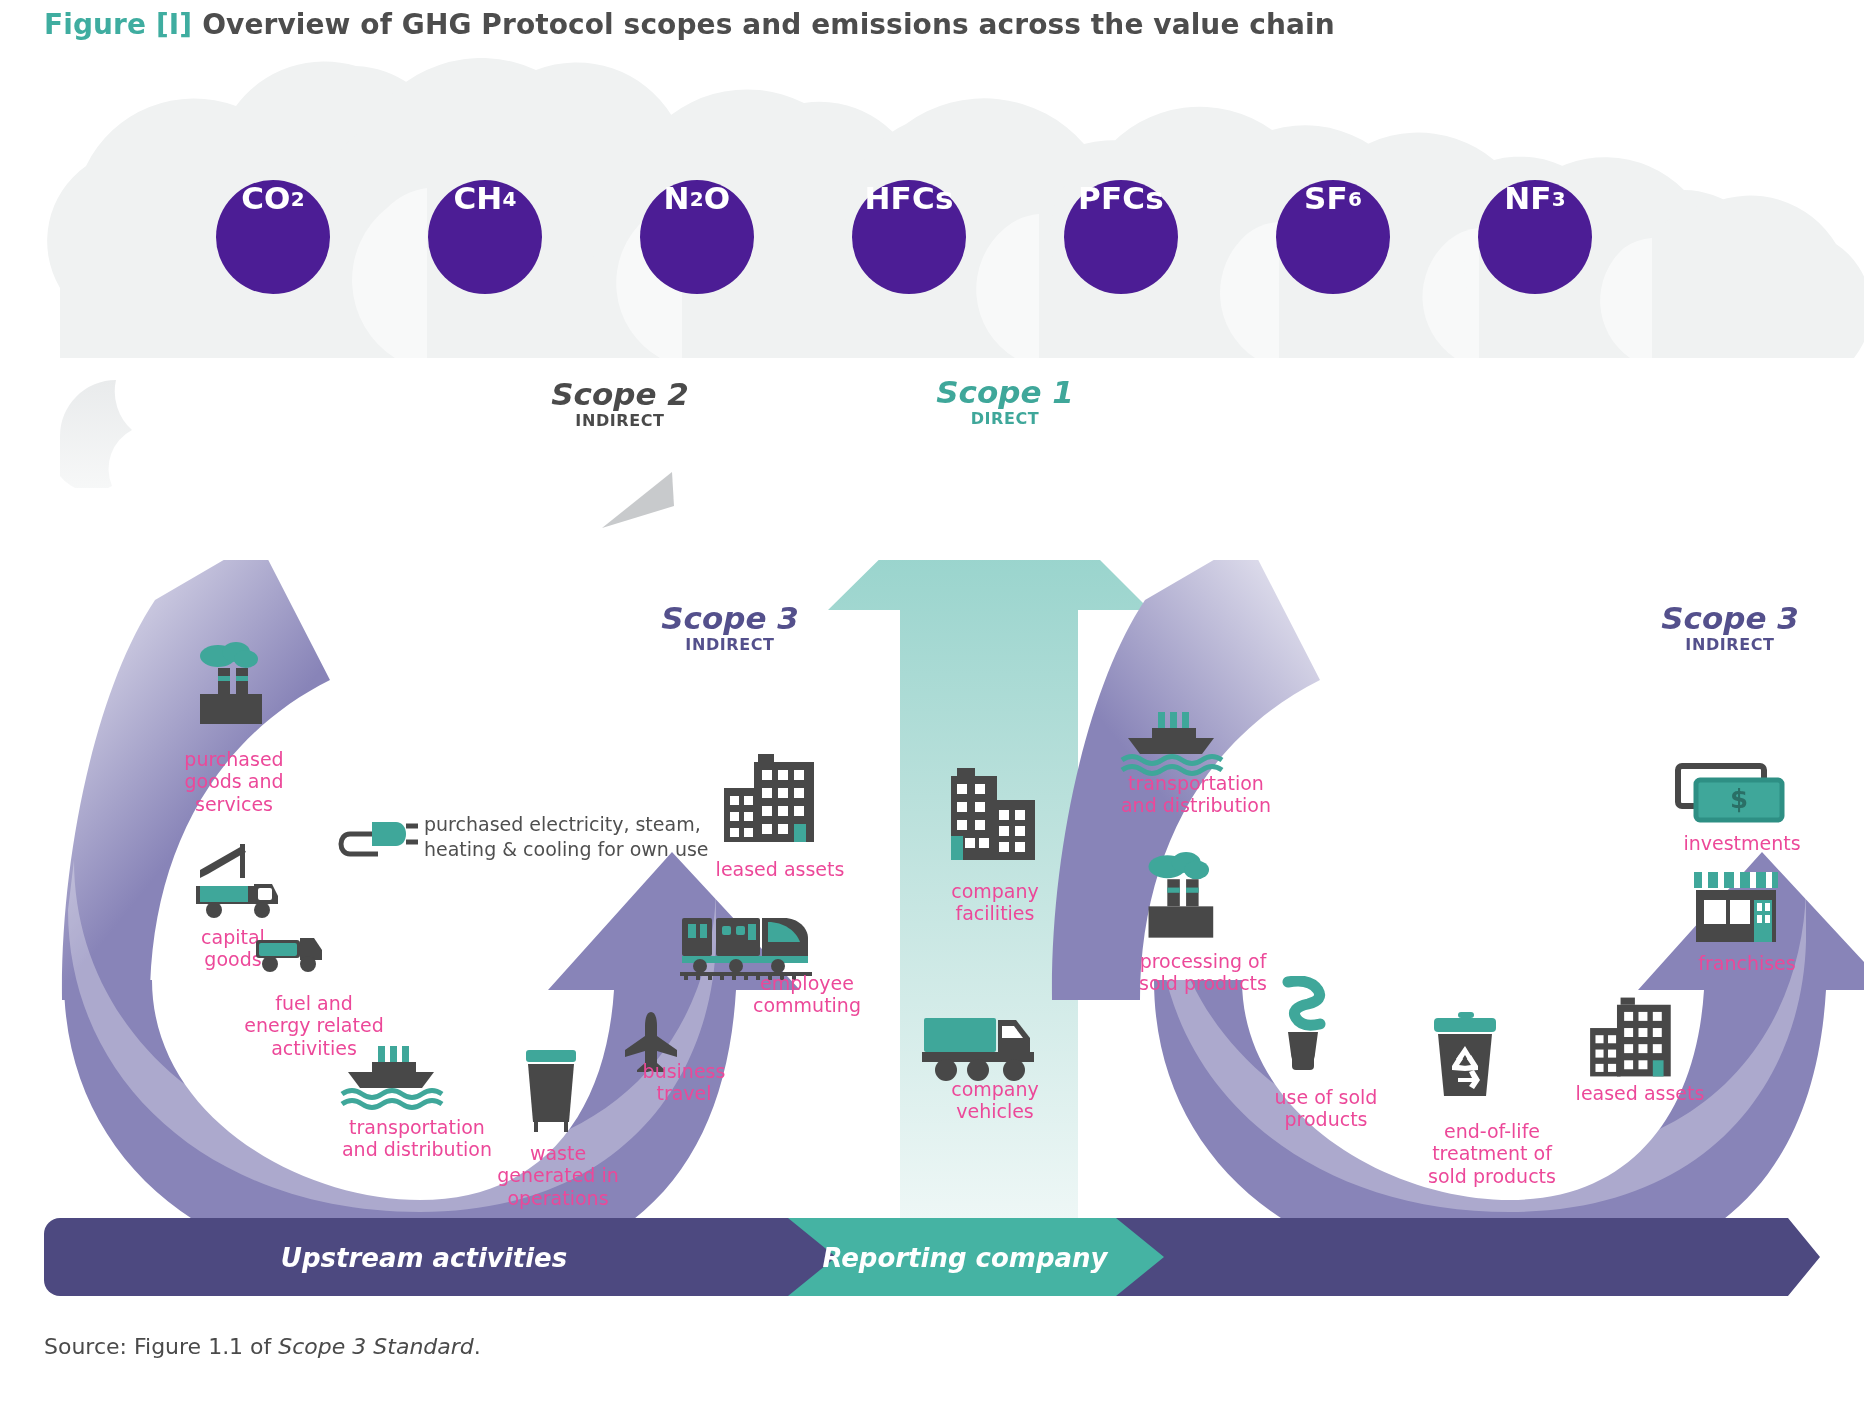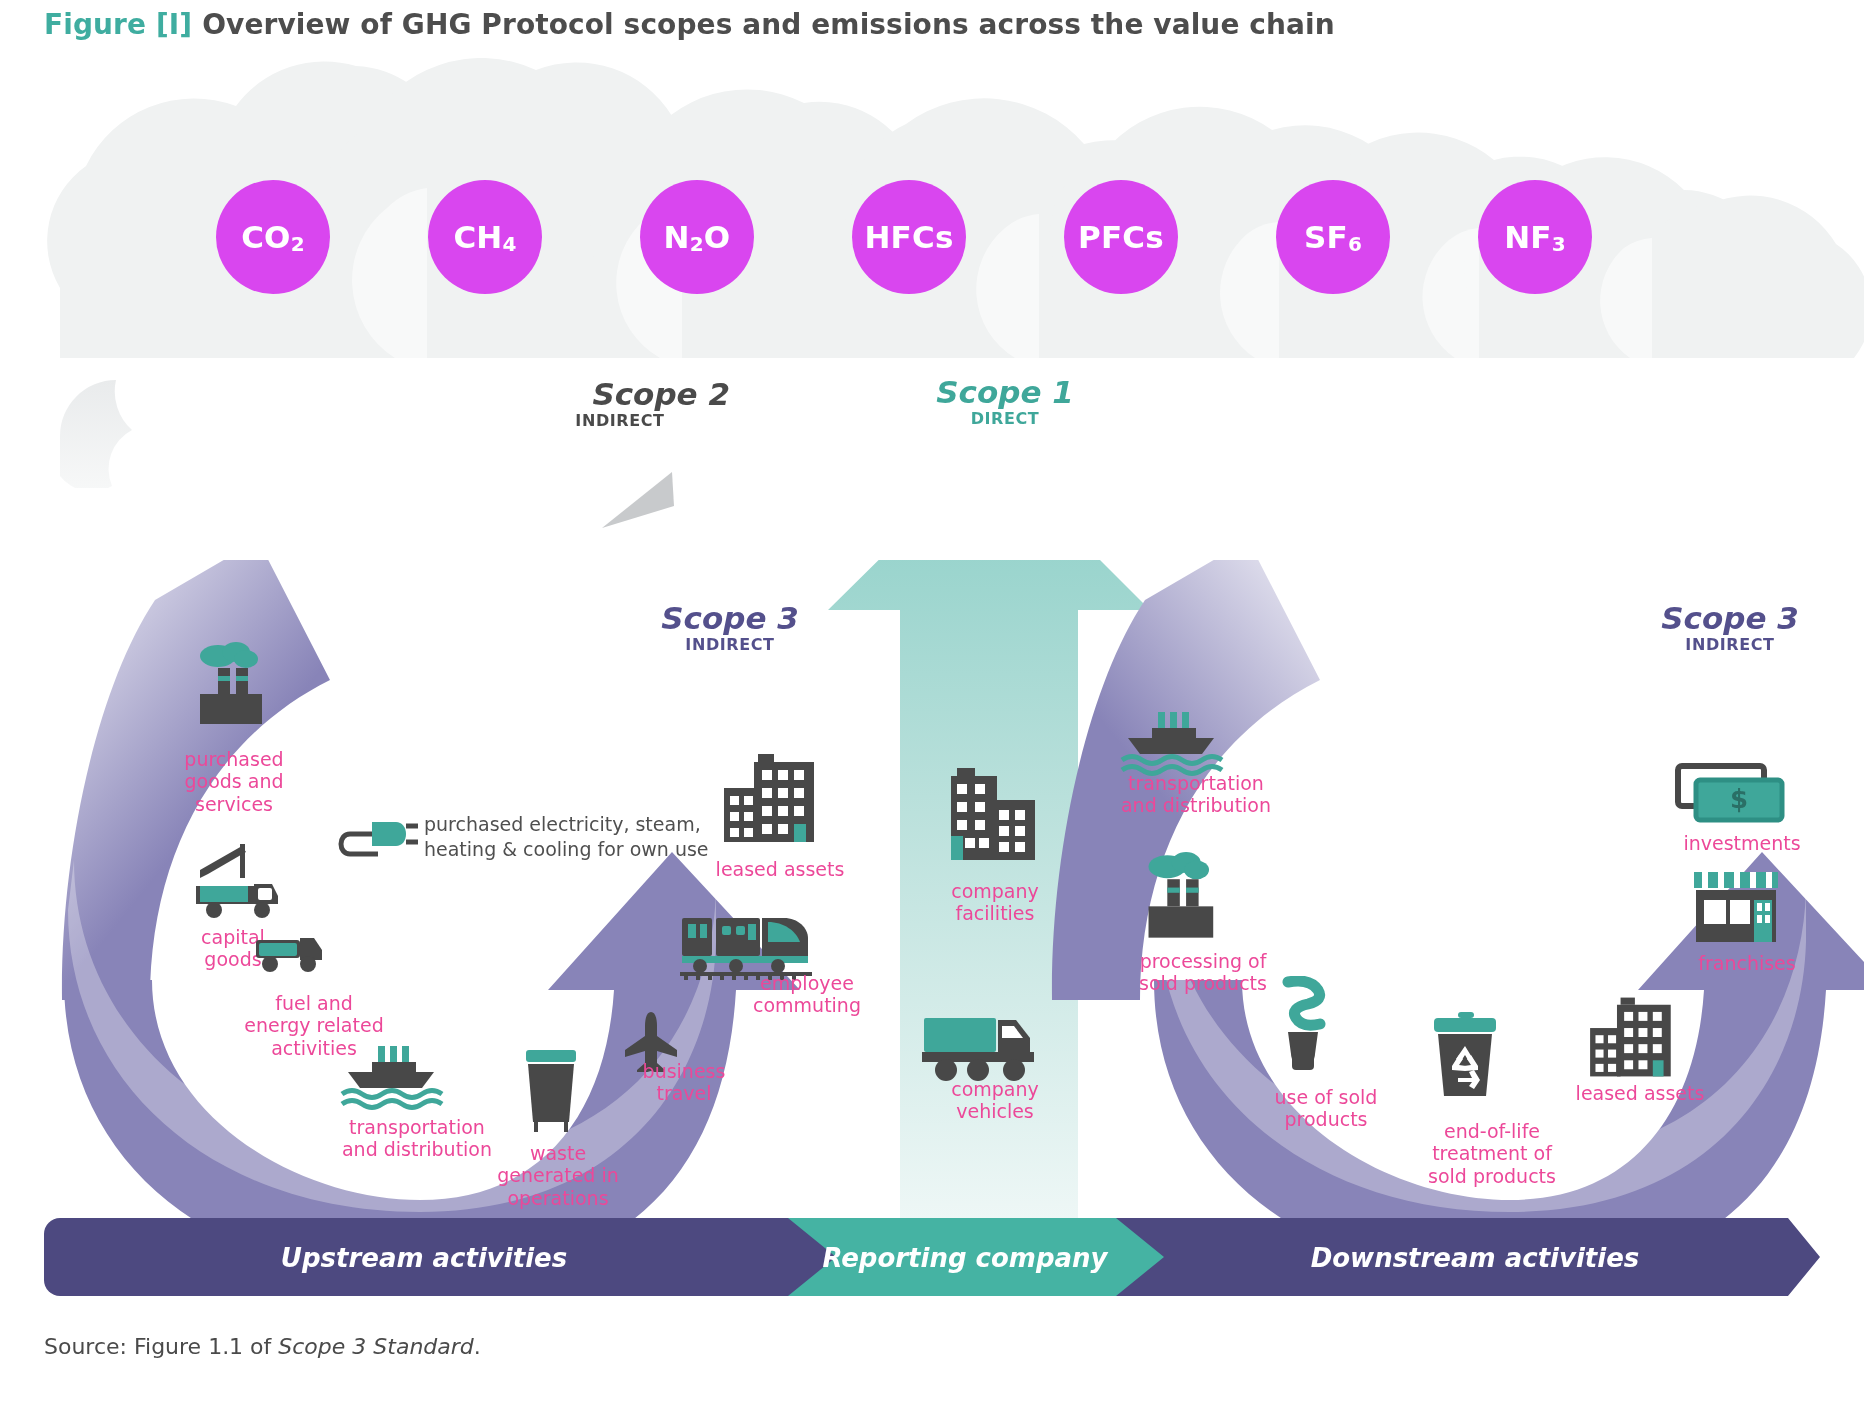--- a/index.html
+++ b/index.html
@@ -16,33 +16,33 @@
     white-space:nowrap;
   }
   #figure-title .fig{color:#3fada0;}
 
   
   #cloudband{position:absolute;left:0;top:58px;width:1864px;height:305px;}
 
   
   .gas{
     position:absolute;width:114px;height:114px;border-radius:50%;
-    background:#d946ef;color:#ffffff;
-    display:flex;align-items:center;justify-content:center;
+    background:#4c1d95;color:#ffffff;
+    display:flex;justify-content:center;
     font-size:31px;font-weight:700;letter-spacing:.2px;
   }
   .gas sub{font-size:20px;font-weight:700;vertical-align:baseline;
            position:relative;top:7px;left:0px;}
 
   
   .scope-block{position:absolute;text-align:center;white-space:nowrap;}
   .scope-block .s-name{font-size:31px;font-weight:700;font-style:italic;line-height:1.05;}
   .scope-block .s-kind{font-size:16px;font-weight:700;letter-spacing:.6px;line-height:1.25;}
   .sc-teal .s-name,.sc-teal .s-kind{color:#3fa79a;}
-  .sc-gray .s-name{color:#4a4a4a;text-align:right;}
+  .sc-gray .s-name{color:#4a4a4a;}
   .sc-gray .s-kind{color:#4a4a4a;}
   .sc-purple .s-name,.sc-purple .s-kind{color:#54508c;}
 
   
   .lbl{
     position:absolute;text-align:center;color:#ec4899;
     font-size:19px;line-height:1.18;white-space:pre-line;
   }
   .note{
     position:absolute;color:#4f4f4f;font-size:19px;line-height:1.3;
@@ -519,19 +519,18 @@
   </svg>
   <div class="lbl" style="left:1672px;top:952px;width:150px;">franchises</div>
 
   <svg id="banner" viewBox="0 0 1776 78" preserveAspectRatio="none">
     <path d="M16,0 L760,0 L808,39 L760,78 L16,78 A16,16 0 0 1 0,62 L0,16 A16,16 0 0 1 16,0 Z" fill="#4d4980"></path>
     <path d="M744,0 L1088,0 L1136,39 L1088,78 L744,78 L792,39 Z" fill="#45b3a3"></path>
     <path d="M1072,0 L1744,0 L1776,39 L1744,78 L1072,78 L1120,39 Z" fill="#4d4980"></path>
   </svg>
   <div class="ban-txt" style="left:44px;top:1243px;width:760px;">Upstream activities</div>
   <div class="ban-txt" style="left:790px;top:1243px;width:350px;">Reporting company</div>
-  <div class="ban-txt" style="left:1130px;top:1243px;width:690px;">Downstream activities</div>
 
   <div id="source">
     <span>Source: Figure 1.1 of </span><span class="it">Scope 3 Standard</span><span>.</span>
   </div>
 
 </div>
 
 </body></html>

